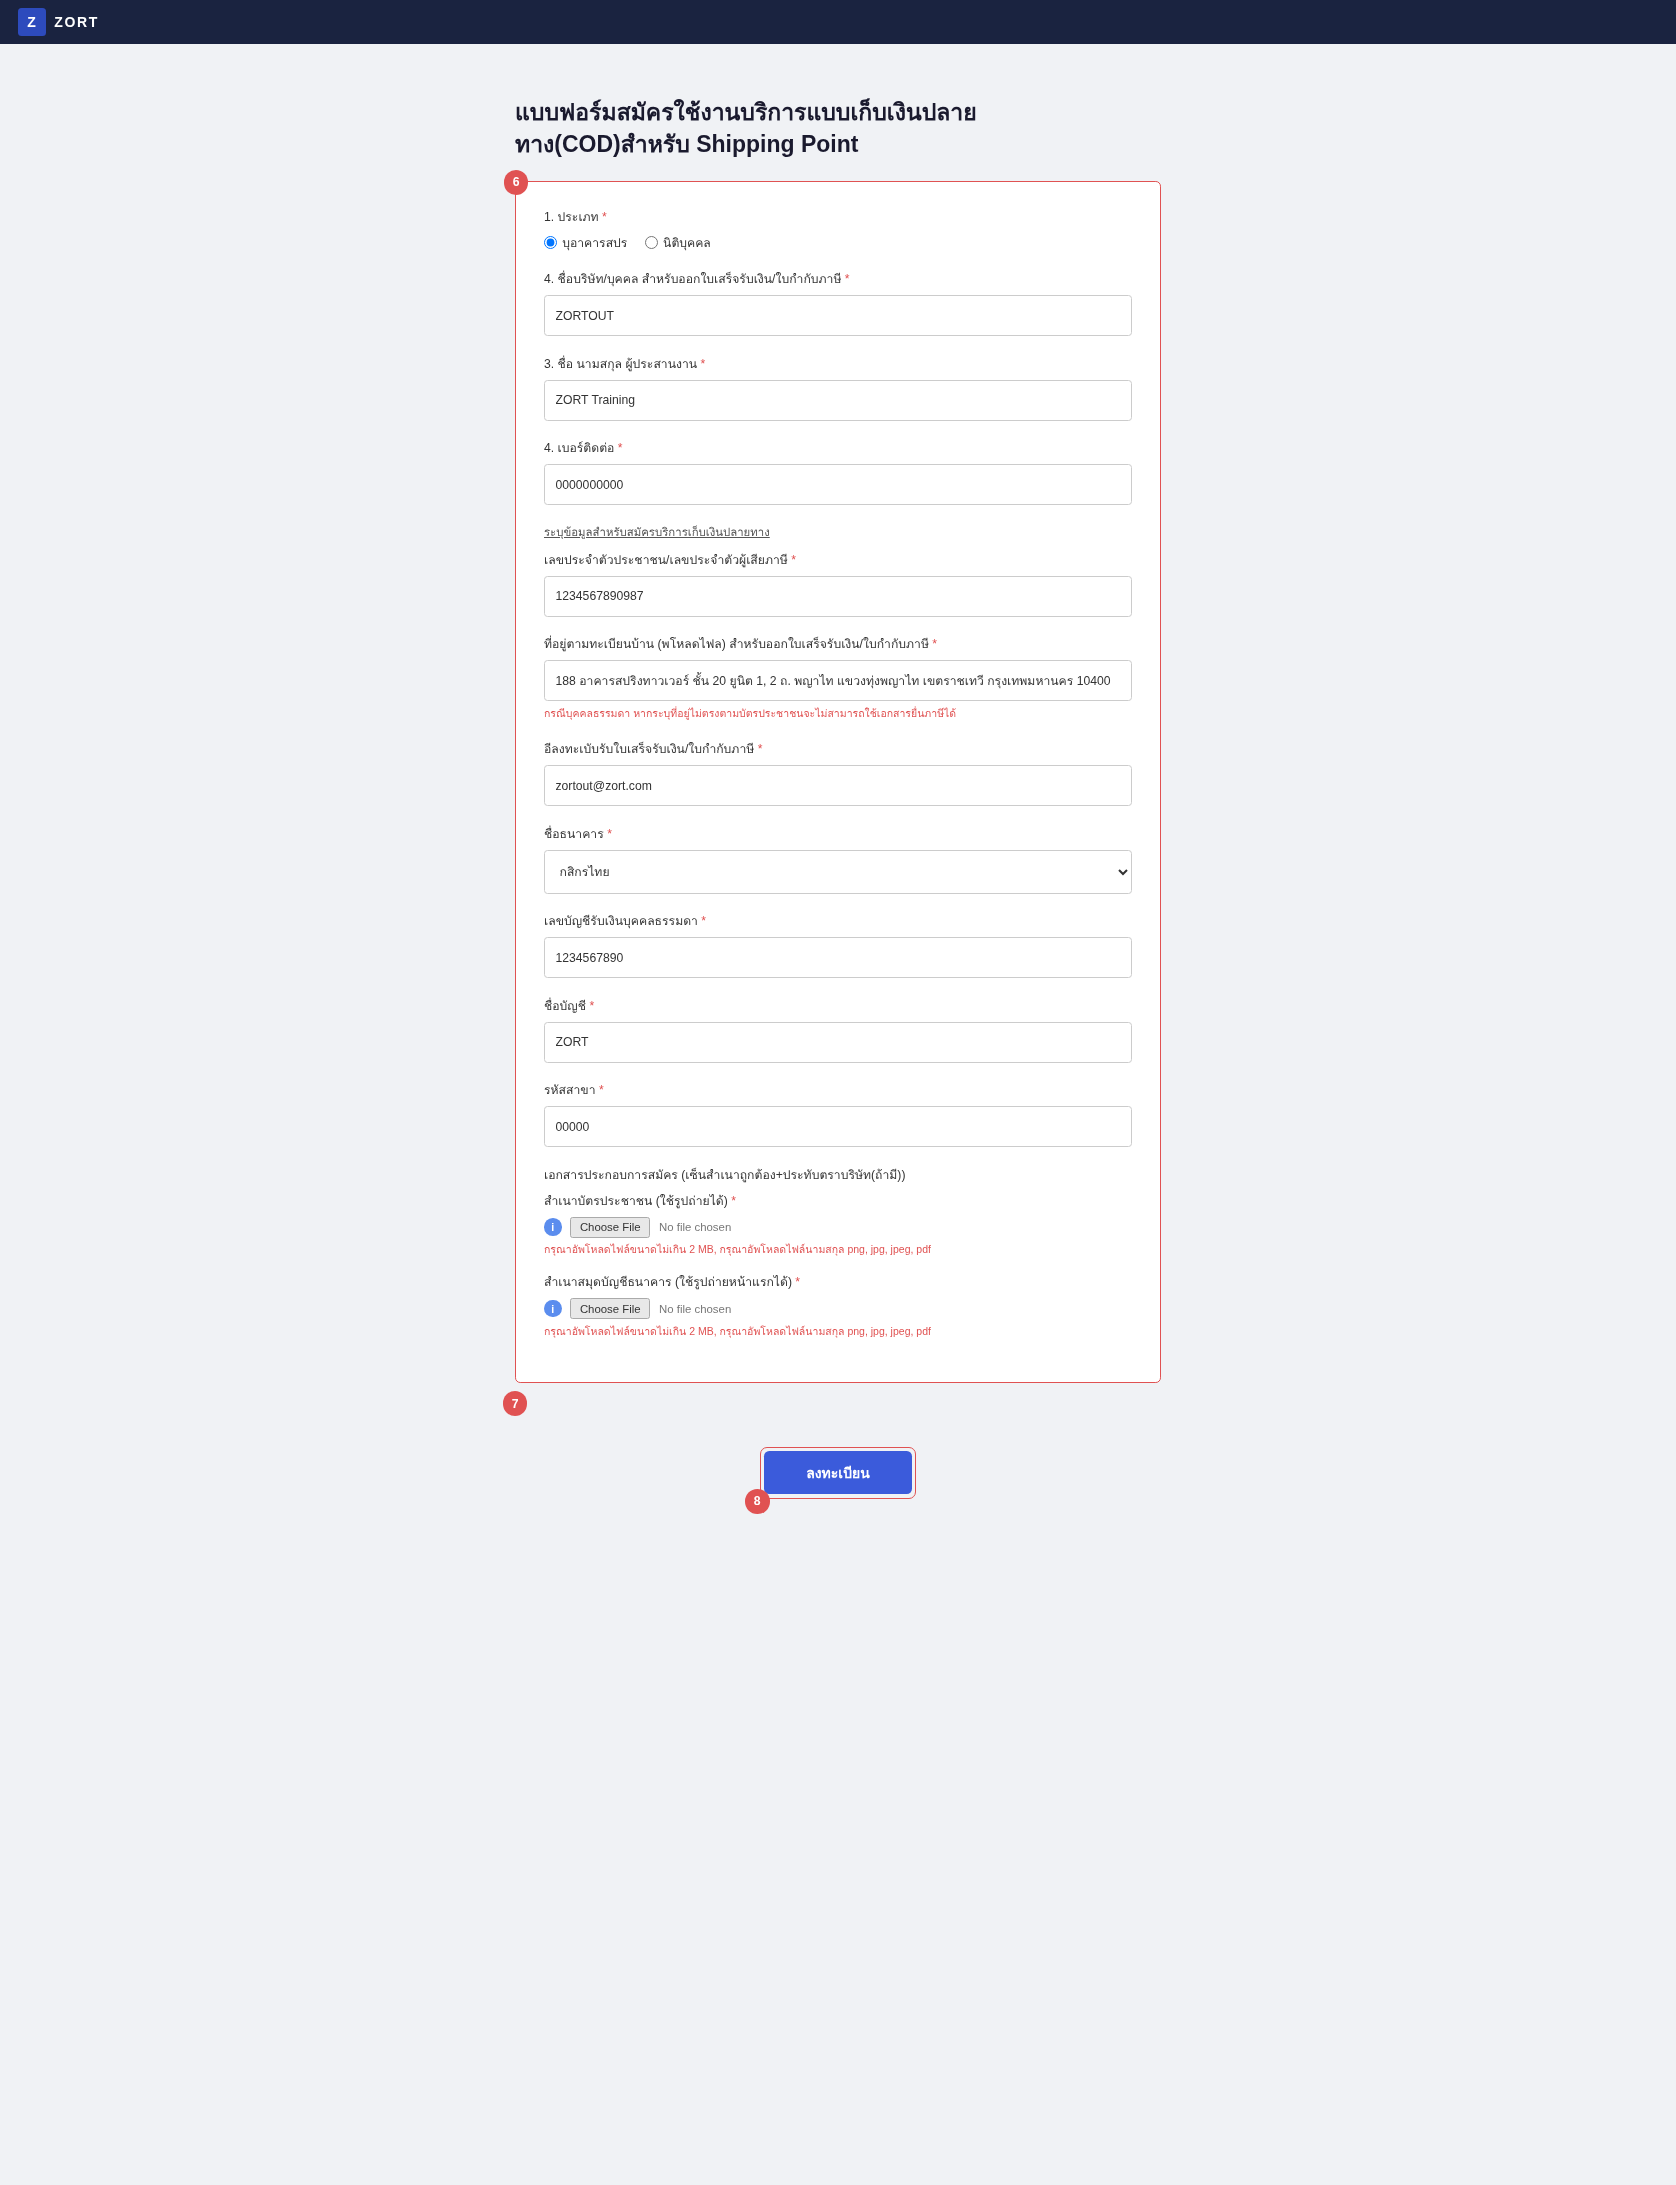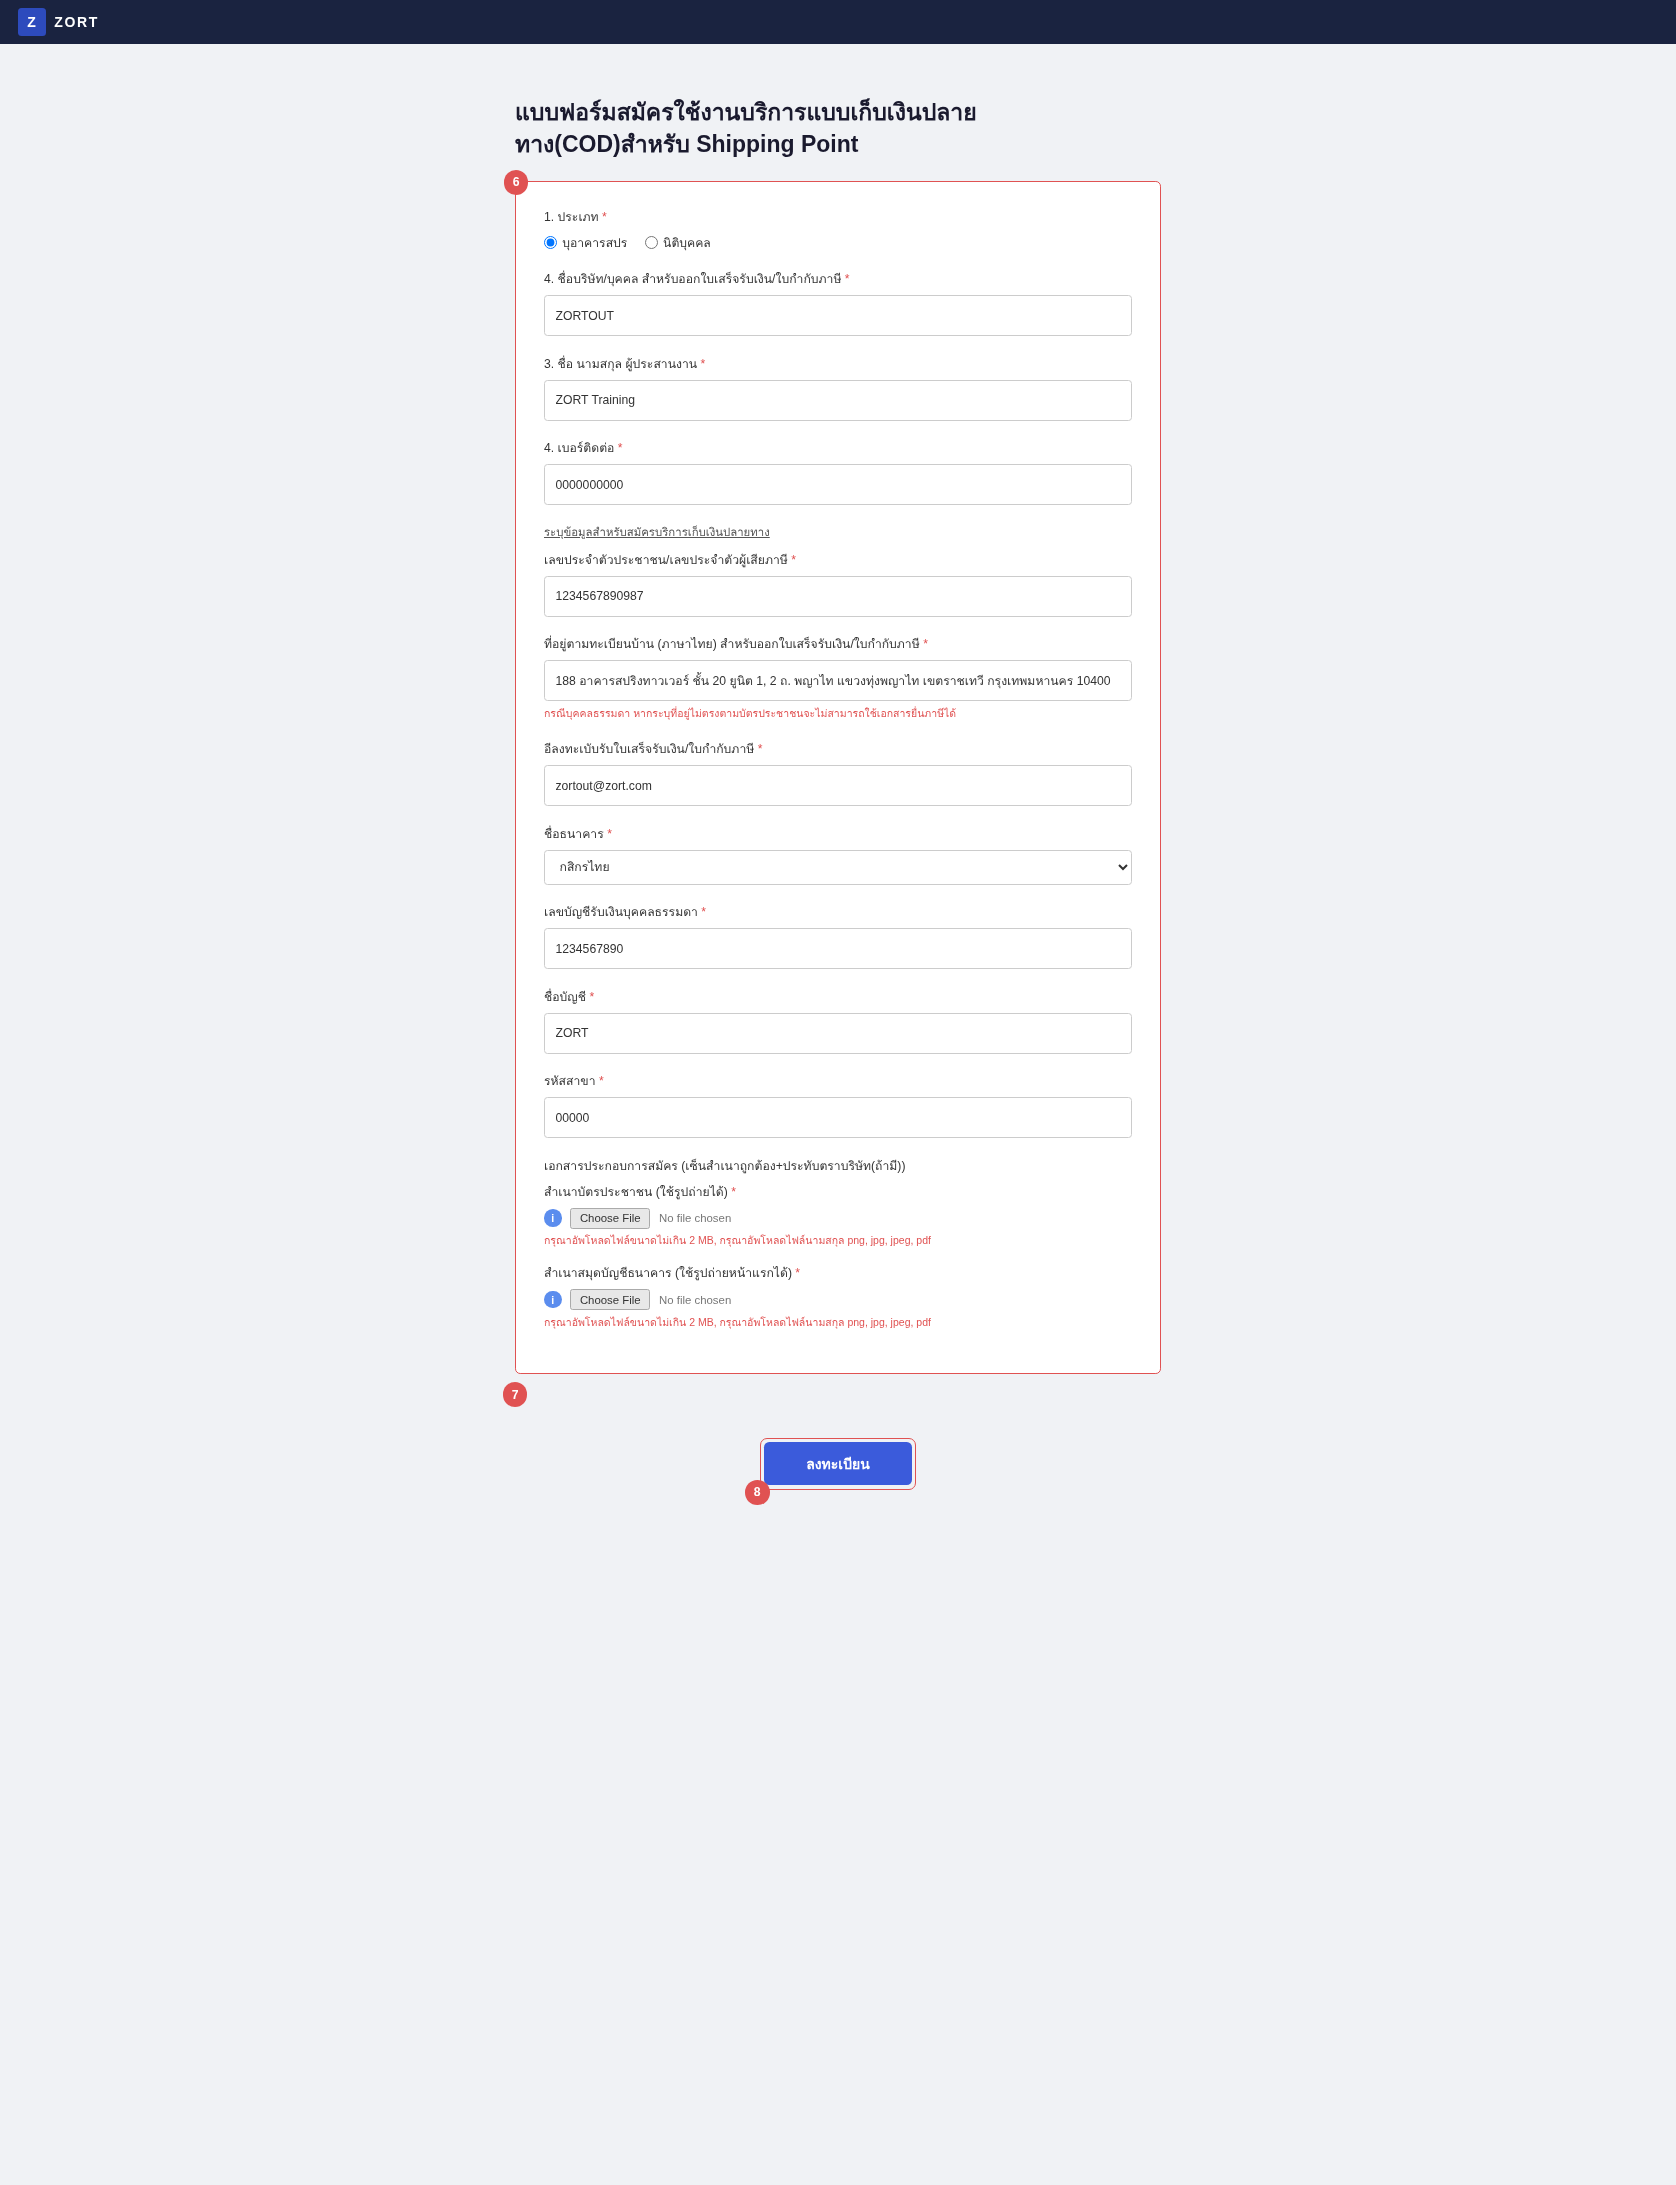--- a/index.html
+++ b/index.html
@@ -86,21 +86,21 @@
       border: 0.9px solid #ccc;
       border-radius: 3.5px;
       padding: 0 10.5px;
       font-size: 12.2px;
       color: #333;
       outline: none;
       background: white;
     }
     .form-select {
       width: 100%;
-      height: 35px;
+      height: 44px;
       border: 0.9px solid #ccc;
       border-radius: 3.5px;
       padding: 0 10.5px;
       font-size: 12.2px;
       color: #333;
       outline: none;
       background: white;
       appearance: auto;
     }
     .radio-group {
@@ -304,21 +304,21 @@
     <div class="form-section">
       <label class="form-label">
         <span>เลขประจำตัวประชาชน/เลขประจำตัวผู้เสียภาษี</span>
         <span class="required-star"> *</span>
       </label>
       <input class="form-input" type="text" value="1234567890987" style="">
     </div>
 
     <div class="form-section">
       <label class="form-label">
-        <span>ที่อยู่ตามทะเบียนบ้าน (ภาษาไทย) สำหรับออกใบเสร็จรับเงิน/ใบกำกับภาษี</span>
+        <span>ที่อยู่ตามทะเบียนบ้าน (พโหลดไฟล) สำหรับออกใบเสร็จรับเงิน/ใบกำกับภาษี</span>
         <span class="required-star"> *</span>
       </label>
       <input class="form-input" type="text" value="188 อาคารสปริงทาวเวอร์ ชั้น 20 ยูนิต 1, 2 ถ. พญาไท แขวงทุ่งพญาไท เขตราชเทวี กรุงเทพมหานคร 10400" style="">
       <div class="hint-text">กรณีบุคคลธรรมดา หากระบุที่อยู่ไม่ตรงตามบัตรประชาชนจะไม่สามารถใช้เอกสารยื่นภาษีได้</div>
     </div>
 
     <div class="form-section">
       <label class="form-label">
         <span>อีลงทะเบับรับใบเสร็จรับเงิน/ใบกำกับภาษี</span>
         <span class="required-star"> *</span>

